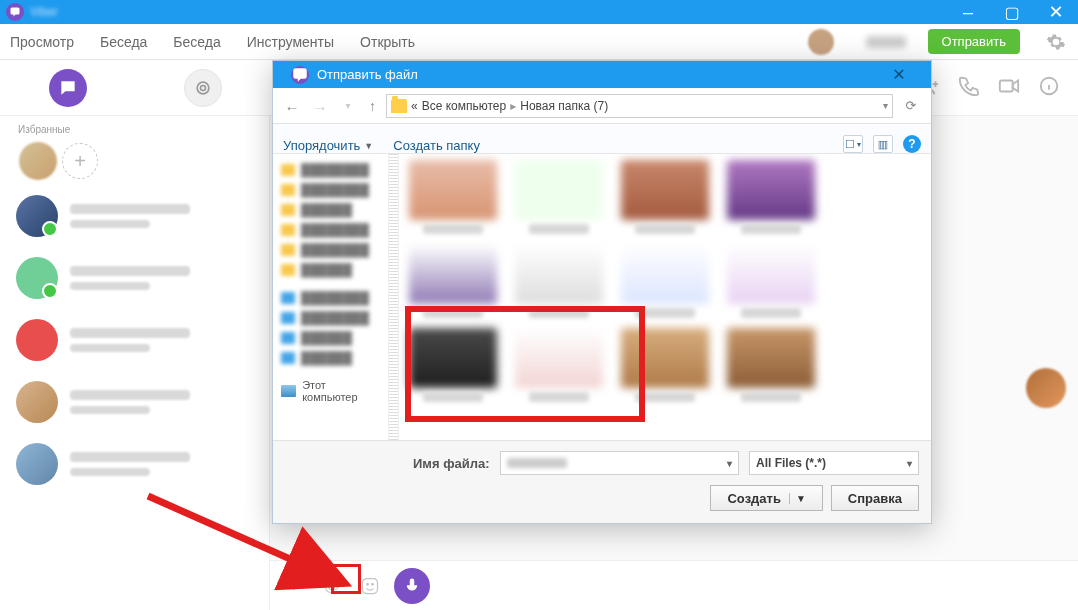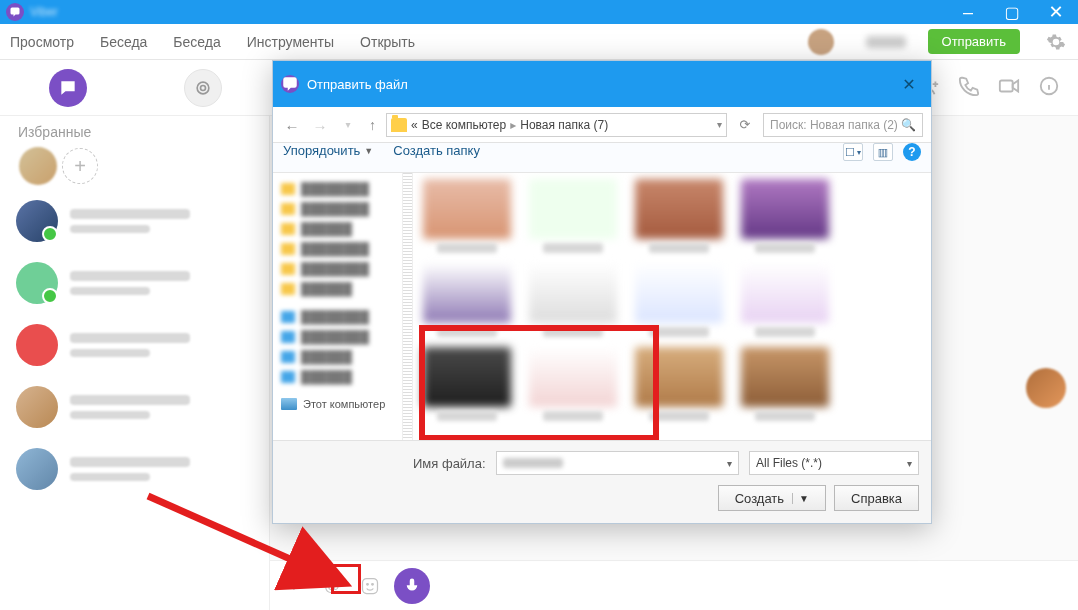--- a/index.html
+++ b/index.html
@@ -37,21 +37,21 @@
   .dots { color:#7c7c7c; letter-spacing:3px; font-size:18px; padding-left:30px; }
   .convo-name { margin-left:12px; width:110px; height:14px; background:#d6d6d6; border-radius:4px; filter: blur(2px); }
   .nav-right { display:flex; gap:18px; padding-right:18px; color:#b9b9b9; }
   .nav-right svg { width:22px; height:22px; stroke:#b9b9b9; fill:none; stroke-width:2; }
 
   
   .main { display:flex; height:calc(610px - 24px - 36px - 56px); }
   .sidebar { width:270px; border-right:1px solid #eee; background:#fff; overflow:hidden; position:relative; }
   .search-box { margin:10px 12px 6px; height:34px; background:#f5f5f5; border-radius:30px; display:flex; align-items:center; padding:0 14px; color:#a8a8a8; font-size:13px; border:1px solid #eee;}
   .search-box svg { width:14px; height:14px; margin-right:8px; stroke:#a8a8a8; fill:none; stroke-width:2; }
-  .fav-label { padding:8px 18px 4px; font-size:14px; color:#9c9c9c; }
+  .fav-label { padding:8px 18px 4px; font-size:10px; color:#9c9c9c; }
   .add-circle { width:36px; height:36px; border:1px dashed #c7c7c7; border-radius:50%; margin:4px 0 6px 62px; display:flex; align-items:center; justify-content:center; color:#b8b8b8; font-size:20px; position:relative;}
   .add-circle::before{content:""; position:absolute; left:-44px; top:-2px; width:38px; height:38px; border-radius:50%; background:linear-gradient(135deg,#d3c198,#c9a06c); filter:blur(1px);}
   .conv-item { display:flex; align-items:center; gap:12px; padding:10px 16px; }
   .conv-item .av { width:42px; height:42px; border-radius:50%; position:relative; }
   .conv-item .av.online::after{content:"";position:absolute;bottom:0;right:0;width:12px;height:12px;background:#45c745;border:2px solid #fff;border-radius:50%;}
   .conv-item .lines>div{ background:#d9d9d9; border-radius:4px; filter:blur(1px);}
   .conv-item .l1{ width:120px; height:10px; margin-bottom:6px;}
   .conv-item .l2{ width:80px; height:8px; background:#eaeaea;}
   .av.c1{background:linear-gradient(135deg,#5a73a6,#284369);}
   .av.c2{background:#6fcf97;}
@@ -66,55 +66,55 @@
   .composer { height:50px; border-top:1px solid #eee; display:flex; align-items:center; padding:0 10px; gap:10px; background:#fff;}
   .comp-btn { width:28px; height:28px; display:flex; align-items:center; justify-content:center; color:#c4c4c4; }
   .comp-btn svg{width:20px;height:20px;stroke:#c4c4c4;fill:none;stroke-width:1.5;}
   .comp-input { flex:1; border:none; outline:none; font-size:14px; color:#555; background:transparent; }
   .comp-input::placeholder{color:#c4c4c4;}
   .mic { width:36px; height:36px; border-radius:50%; background:#7b4fc5; display:flex; align-items:center; justify-content:center; }
   .mic svg{width:18px;height:18px;fill:#fff;}
 
   
   .dialog { position:absolute; left:272px; top:60px; width:660px; height:464px; background:#fff; border:1px solid #b8c9d9; box-shadow:0 6px 28px rgba(0,0,0,.25); z-index:50; display:flex; flex-direction:column; }
-  .dlg-title { height:46px; background:#1e9aef; display:flex; align-items:center; color:#fff; font-size:13px; padding:0 4px; }
+  .dlg-title { height:27px; background:#1e9aef; display:flex; align-items:center; color:#fff; font-size:13px; padding:0 14px; }
   .dlg-title .vlogo{width:18px;height:18px;border-radius:50%;background:#7b4fc5;margin:0 8px 0 4px;display:flex;align-items:center;justify-content:center;}
   .dlg-title .x { margin-left:auto; width:36px; text-align:center; color:#0c4c73; font-size:16px;}
   .dlg-nav { height:36px; border-bottom:1px solid #e2e2e2; display:flex; align-items:center; padding:0 8px; gap:6px; font-size:13px; color:#666; }
   .nav-arrow { width:22px; text-align:center; color:#888; font-size:15px; }
   .nav-arrow.dis{color:#ccc;}
   .upbtn { font-size:14px; color:#888; padding:0 4px;}
   .crumb-box { flex:1; height:24px; border:1px solid #cfcfcf; display:flex; align-items:center; padding:0 4px; gap:4px; font-size:12px; color:#444; background:#fff;}
   .folder-ico { width:16px; height:14px; background:#ffcf4a; border-radius:2px 2px 0 0; position:relative; }
   .folder-ico::before{content:"";position:absolute;top:-3px;left:1px;width:6px;height:3px;background:#ffcf4a;border-radius:1px 1px 0 0;}
   .crumb-sep{color:#999;}
   .refresh{width:24px;text-align:center;color:#888;}
   .dlg-search { width:160px; height:24px; border:1px solid #cfcfcf; display:flex; align-items:center; padding:0 6px; font-size:12px; color:#999; background:#fff;}
   .dlg-search .sg{margin-left:auto;}
-  .dlg-toolbar { height:30px; display:flex; align-items:flex-start; padding:0 10px; gap:20px; font-size:13px; background:#fafcff; color:#1a5a8a; border-bottom:1px solid #e6e6e6;}
+  .dlg-toolbar { height:30px; display:flex; align-items:flex-end; padding:0 10px; gap:20px; font-size:13px; background:#fafcff; color:#1a5a8a; border-bottom:1px solid #e6e6e6;}
   .dlg-toolbar .tb-item{display:flex;align-items:center;gap:4px;}
   .dlg-toolbar .tb-item .tri{font-size:9px;color:#666;}
   .dlg-toolbar .tb-r{margin-left:auto;display:flex;gap:10px;align-items:center;}
   .tb-ico{width:20px;height:18px;border:1px solid #c8d4de;border-radius:2px;display:flex;align-items:center;justify-content:center;font-size:11px;color:#3a6a96;background:#fff;}
   .help-ico{width:18px;height:18px;background:#1e9aef;color:#fff;border-radius:50%;font-size:12px;display:flex;align-items:center;justify-content:center;font-weight:bold;}
   .dlg-body { flex:1; display:flex; overflow:hidden; }
-  .dlg-tree { width:130px; border-right:1px solid #eee; padding:6px 4px; overflow:hidden; }
+  .dlg-tree { width:116px; border-right:1px solid #eee; padding:6px 4px; overflow:hidden; }
   .tree-item { display:flex; align-items:center; gap:6px; padding:3px 4px; font-size:12px; color:#777; filter:blur(2px);}
   .tree-item .ti-ico{width:14px;height:12px;background:#f7c84b;border-radius:1px;}
   .tree-item.blue .ti-ico{background:#45a6e8;}
   .tree-item.pc{filter:none;color:#555;font-size:11px;}
   .tree-item.pc .ti-ico{background:linear-gradient(#8ec7ec,#3d8fc9);width:16px;height:12px;border-radius:1px;}
   .dlg-grip{width:10px;background:repeating-linear-gradient(#ddd,#ddd 1px,#fff 1px,#fff 3px);border-right:1px solid #eee;}
   .dlg-files { flex:1; overflow:hidden; position:relative; padding:6px 10px; }
   .thumb-row { display:flex; gap:18px; margin-bottom:10px; }
   .thumb { width:88px; }
   .thumb .timg { width:88px; height:60px; border-radius:3px; filter:blur(4px);}
   .thumb .tname{ height:10px; width:60px; margin:4px auto 0; background:#d7d7d7; border-radius:3px; filter:blur(2px);}
   .hl-box { position:absolute; left:6px; top:152px; width:240px; height:116px; border:6px solid #e31e1e; }
-  .dlg-bottom { border-top:1px solid #e2e2e2; padding:10px 12px 12px 140px; background:#f6f6f6; }
+  .dlg-bottom { border-top:1px solid #e2e2e2; padding:10px 12px 12px 140px; background:#f6f6f6;font-weight:bold; }
   .fn-row { display:flex; align-items:center; gap:10px; margin-bottom:10px; font-size:13px; color:#555;}
   .fn-input { flex:1; height:24px; border:1px solid #cfcfcf; background:#fff; padding:0 6px; font-size:12px; color:#666; display:flex; align-items:center; justify-content:space-between;}
   .fn-input .blurv{ width:60px; height:10px; background:#ccc; filter: blur(2px); border-radius:3px;}
   .tri-d{font-size:10px;color:#666;}
   .ft-select { width:170px; height:24px; border:1px solid #cfcfcf; background:#fff; font-size:12px; color:#444; display:flex; align-items:center; justify-content:space-between; padding:0 6px;}
   .btn-row { display:flex; justify-content:flex-end; gap:8px; }
   .dlg-btn { height:26px; padding:0 16px; border:1px solid #b8b8b8; background:linear-gradient(#fcfcfc,#ececec); font-size:13px; color:#333; display:flex; align-items:center;}
   .dlg-btn .sp{border-left:1px solid #bbb; margin-left:8px; padding-left:6px; font-size:10px;}
 
   
@@ -277,24 +277,20 @@
     <span class="upbtn">↑</span>
     <div class="crumb-box">
       <span class="folder-ico"></span>
       <span>«</span>
       <span>Все компьютер</span>
       <span class="crumb-sep">▸</span>
       <span>Новая папка (7)</span>
       <span style="margin-left:auto;font-size:10px;color:#888">▾</span>
     </div>
     <span class="refresh">⟳</span>
-    <div class="dlg-search">
-      <span>Поиск: Новая папка (2)</span>
-      <span class="sg">🔍</span>
-    </div>
   </div>
 
   <div class="dlg-toolbar">
     <span class="tb-item">
         <span>Упорядочить</span>
         <span class="tri">▼</span>
       </span>
     <span class="tb-item">Создать папку</span>
     <div class="tb-r">
       <span class="tb-ico">☐<span style="font-size:8px;margin-left:2px">▾</span></span>

